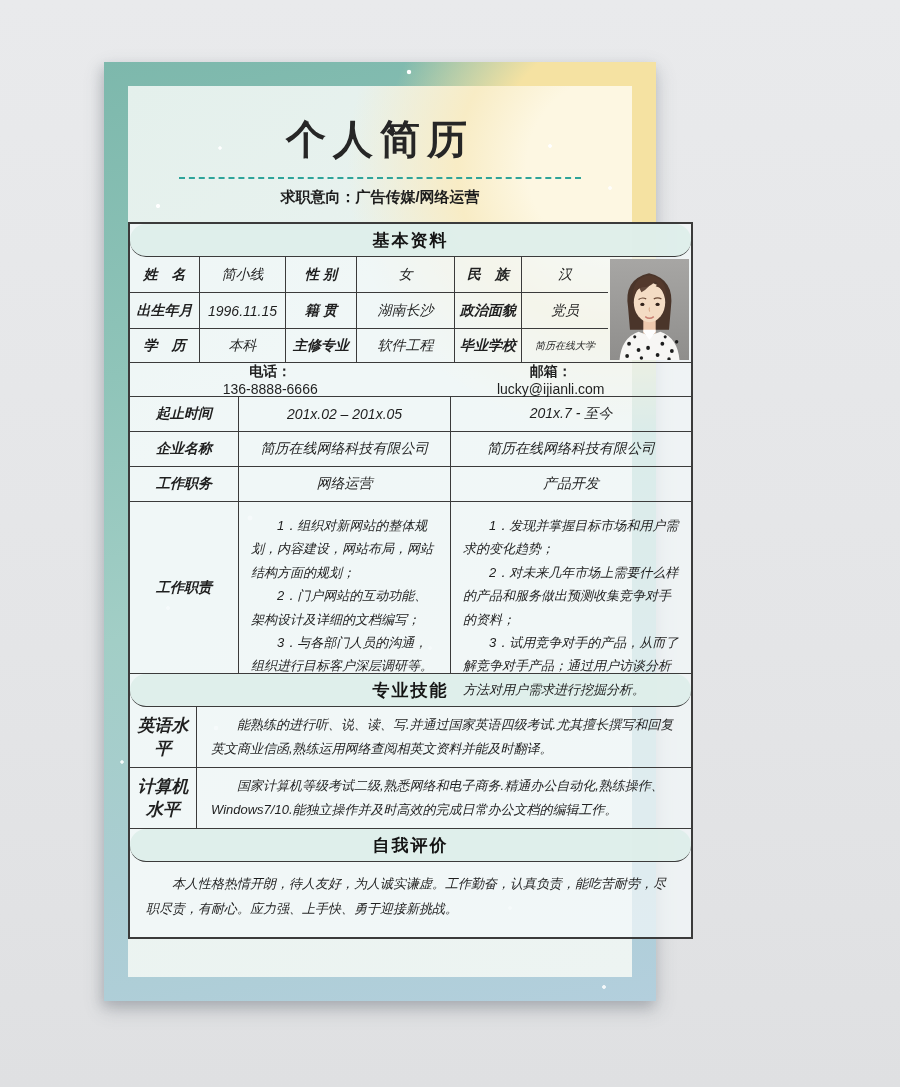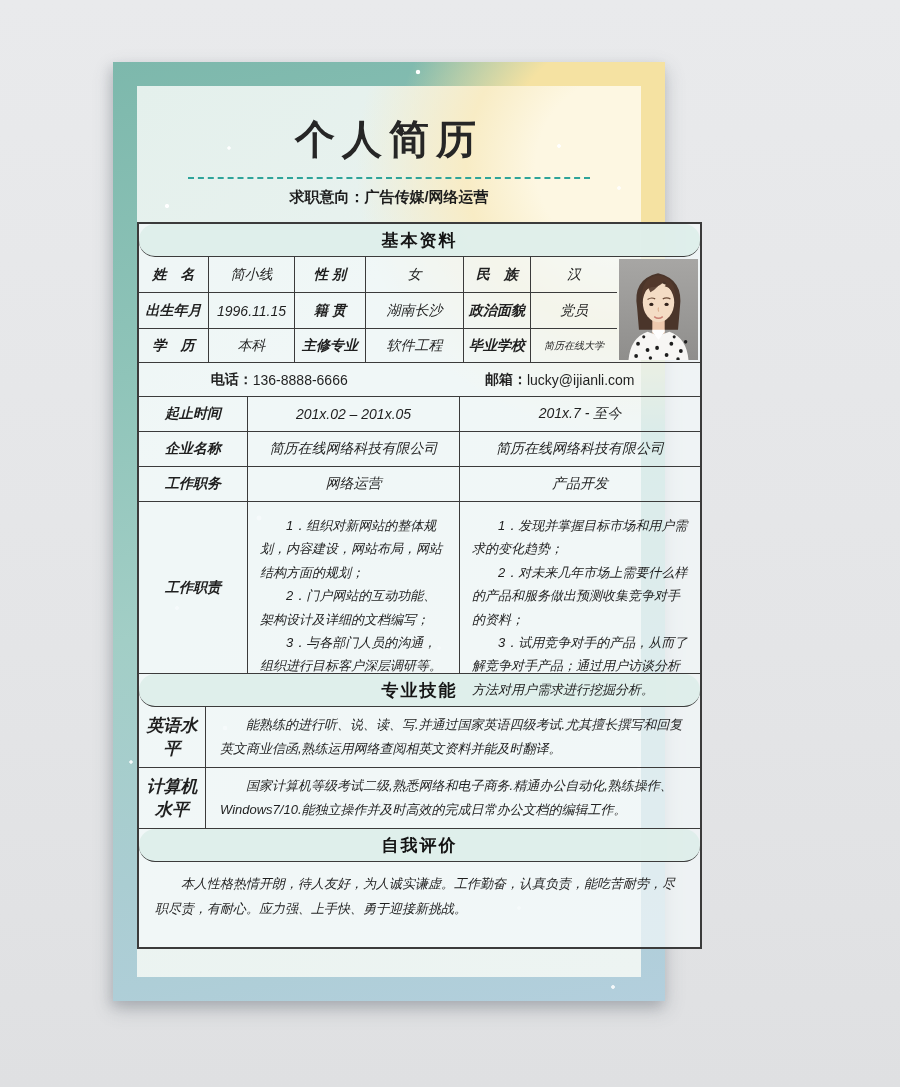--- a/index.html
+++ b/index.html
@@ -5,21 +5,21 @@
   * { margin:0; padding:0; box-sizing:border-box; }
   html,body { width:900px; height:1087px; }
   body {
     font-family:"Liberation Sans","DejaVu Sans",sans-serif;
     background:linear-gradient(180deg,#e9eaec 0%,#e4e5e7 60%,#dfe0e2 100%);
     position:relative; overflow:hidden; color:#1f1f1f;
   }
 
   
   .page{
-    position:absolute; left:113px; top:62px; width:552px; height:939px;
+    position:absolute; left:104px; top:62px; width:552px; height:939px;
     background-image:
       radial-gradient(circle 2px at 60px 420px,#fff 0 1.6px,transparent 2.2px),
       radial-gradient(circle 2px at 18px 700px,rgba(255,255,255,.9) 0 1.4px,transparent 2px),
       radial-gradient(circle 2.4px at 305px 10px,#fff 0 1.8px,transparent 2.6px),
       radial-gradient(circle 2px at 500px 925px,rgba(255,255,255,.85) 0 1.5px,transparent 2.2px),
       radial-gradient(circle 260px at 97% 12%, #f5e2a2 0 150px, rgba(245,226,162,0) 260px),
       linear-gradient(168deg,#7db8ac 0%,#8fc4b9 30%,#a2cec6 55%,#aacdd2 78%,#b3cfdd 100%);
     box-shadow:0 8px 18px rgba(80,90,100,.30), -3px 5px 10px rgba(80,90,100,.15);
   }
   .page-inner{
@@ -70,36 +70,36 @@
   .cell.last{ border-right:none; }
   .lbl{ font-weight:700; }
 
   .basic-grid{ display:grid; grid-template-columns:70px 86px 71px 98px 67px 86px 1fr;
                grid-template-rows:36px 36px 34px; }
   .photo-cell{ grid-column:7; grid-row:1 / span 3; border-bottom:1px solid #3b3b3b;
                display:flex; align-items:center; justify-content:center; padding:2px; }
   .photo-cell svg{ width:100%; height:100%; display:block; }
 
   .contact-row{ height:34px; display:flex; border-bottom:1px solid #3b3b3b; align-items:center; }
-  .contact-half{ width:50%; display:flex; align-items:center; justify-content:center; }
+  .contact-half{ width:50%; display:flex; align-items:center; justify-content:center;flex-direction:column; }
 
   .work-grid{ display:grid; grid-template-columns:109px 212px 1fr;
               grid-template-rows:35px 35px 35px 172px; }
   .duty-cell{ align-items:flex-start; justify-content:flex-start; text-align:left;
               padding:12px 12px 11px; font-size:13px; line-height:1.8; }
   .duty-cell p{ text-indent:2em; }
 
   .skills-grid{ display:grid; grid-template-columns:67px 1fr; grid-template-rows:61px 61px; }
   .skill-lbl{ font-size:17px; }
   .skill-text{ justify-content:flex-start; text-align:left; padding:7px 14px;
                font-size:13px; line-height:1.85; }
   .skill-text p{ text-indent:2em; }
 
   .self-cell{ border-bottom:none; border-right:none; min-height:66px;
-              padding:10px 16px 26px; font-size:13px; line-height:1.9;
+              padding:10px 16px 16px; font-size:13px; line-height:1.9;
               display:block; text-align:left; }
   .self-cell p{ text-indent:2em; }
 </style>
 </head>
 <body>
 
 <div class="page">
   <div class="page-inner">
 
     <div class="title">个人简历</div>

